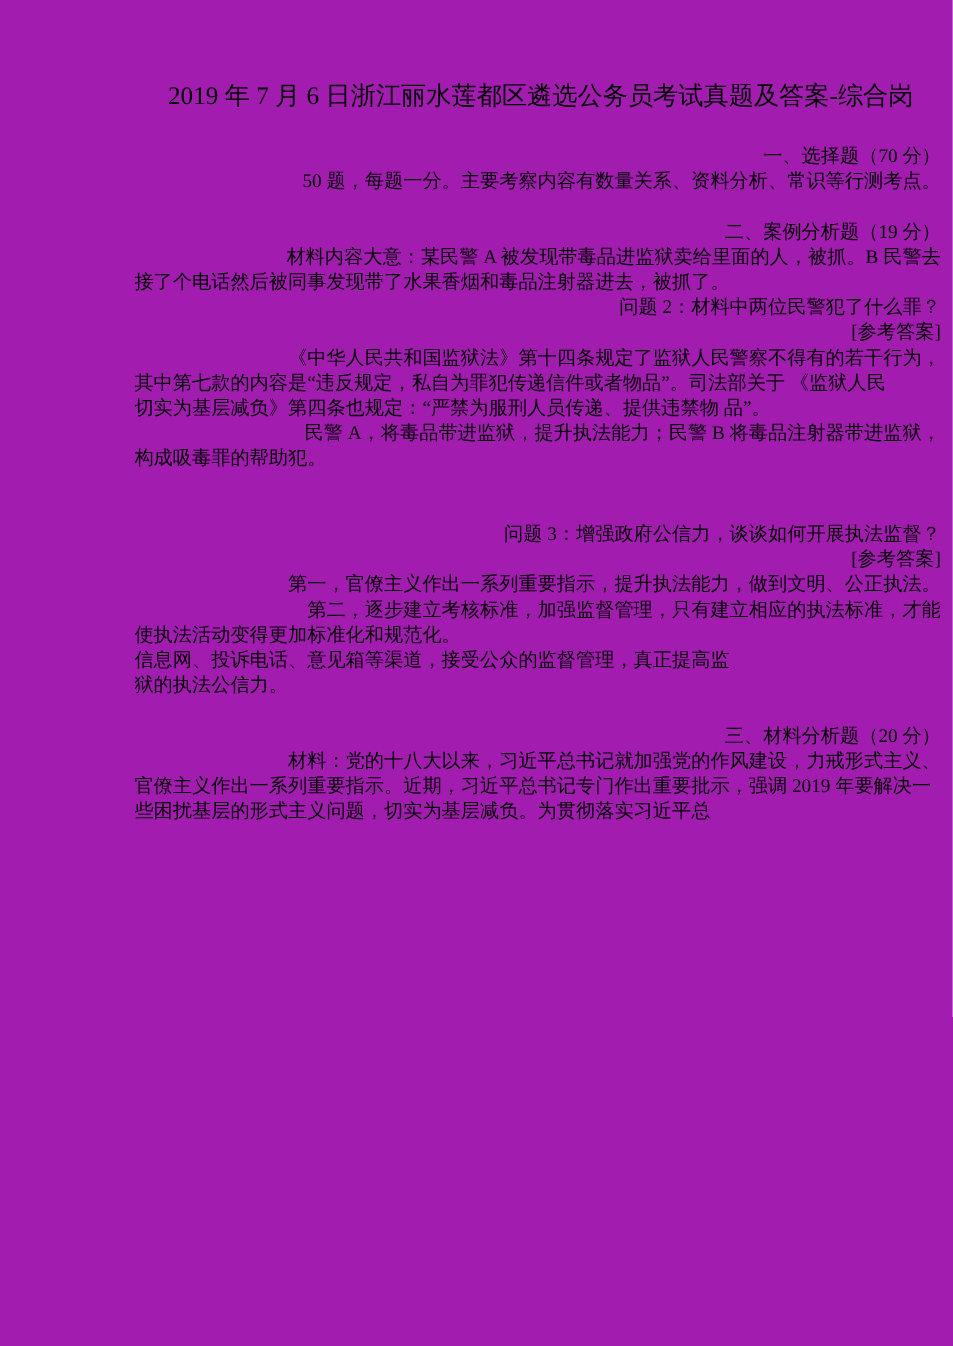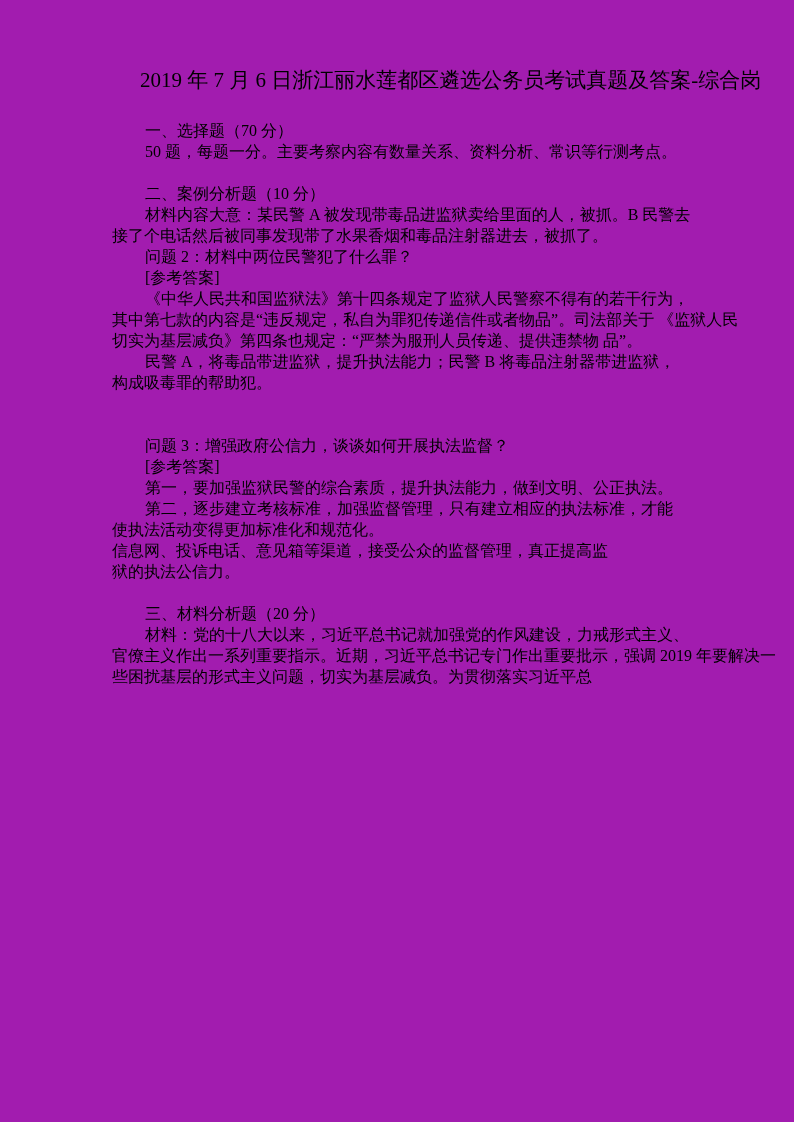--- a/index.html
+++ b/index.html
@@ -32,50 +32,51 @@
   }
   .body-lines .line {
     font-size: 16px;
     line-height: 21px;
     height: 21px;
     white-space: pre;
     letter-spacing: 0;
   }
   .body-lines .line.indent {
     padding-left: 33px;
+    text-align: right;
   }
   .body-lines .line.blank {
     
   }
 </style>
 </head>
 <body>
 
 <div class="page">
   <div class="content">
     <div class="doc-title">2019 年 7 月 6 日浙江丽水莲都区遴选公务员考试真题及答案-综合岗</div>
     <div class="body-lines">
         <div class="line indent">一、选择题（70 分）</div>
         <div class="line indent">50 题，每题一分。主要考察内容有数量关系、资料分析、常识等行测考点。</div>
         <div class="line blank"> </div>
-        <div class="line indent">二、案例分析题（10 分）</div>
+        <div class="line indent">二、案例分析题（19 分）</div>
         <div class="line indent">材料内容大意：某民警 A 被发现带毒品进监狱卖给里面的人，被抓。B 民警去</div>
         <div class="line">接了个电话然后被同事发现带了水果香烟和毒品注射器进去，被抓了。</div>
         <div class="line indent">问题 2：材料中两位民警犯了什么罪？</div>
         <div class="line indent">[参考答案]</div>
         <div class="line indent">《中华人民共和国监狱法》第十四条规定了监狱人民警察不得有的若干行为，</div>
         <div class="line">其中第七款的内容是“违反规定，私自为罪犯传递信件或者物品”。司法部关于 《监狱人民</div>
         <div class="line">切实为基层减负》第四条也规定：“严禁为服刑人员传递、提供违禁物 品”。</div>
         <div class="line indent">民警 A，将毒品带进监狱，提升执法能力；民警 B 将毒品注射器带进监狱，</div>
         <div class="line">构成吸毒罪的帮助犯。</div>
         <div class="line blank"> </div>
         <div class="line blank"> </div>
         <div class="line indent">问题 3：增强政府公信力，谈谈如何开展执法监督？</div>
         <div class="line indent">[参考答案]</div>
-        <div class="line indent">第一，要加强监狱民警的综合素质，提升执法能力，做到文明、公正执法。</div>
+        <div class="line indent">第一，官僚主义作出一系列重要指示，提升执法能力，做到文明、公正执法。</div>
         <div class="line indent">第二，逐步建立考核标准，加强监督管理，只有建立相应的执法标准，才能</div>
         <div class="line">使执法活动变得更加标准化和规范化。</div>
         <div class="line">信息网、投诉电话、意见箱等渠道，接受公众的监督管理，真正提高监</div>
         <div class="line">狱的执法公信力。</div>
         <div class="line blank"> </div>
         <div class="line indent">三、材料分析题（20 分）</div>
         <div class="line indent">材料：党的十八大以来，习近平总书记就加强党的作风建设，力戒形式主义、</div>
         <div class="line">官僚主义作出一系列重要指示。近期，习近平总书记专门作出重要批示，强调 2019 年要解决一</div>
         <div class="line">些困扰基层的形式主义问题，切实为基层减负。为贯彻落实习近平总</div>
       </div>

